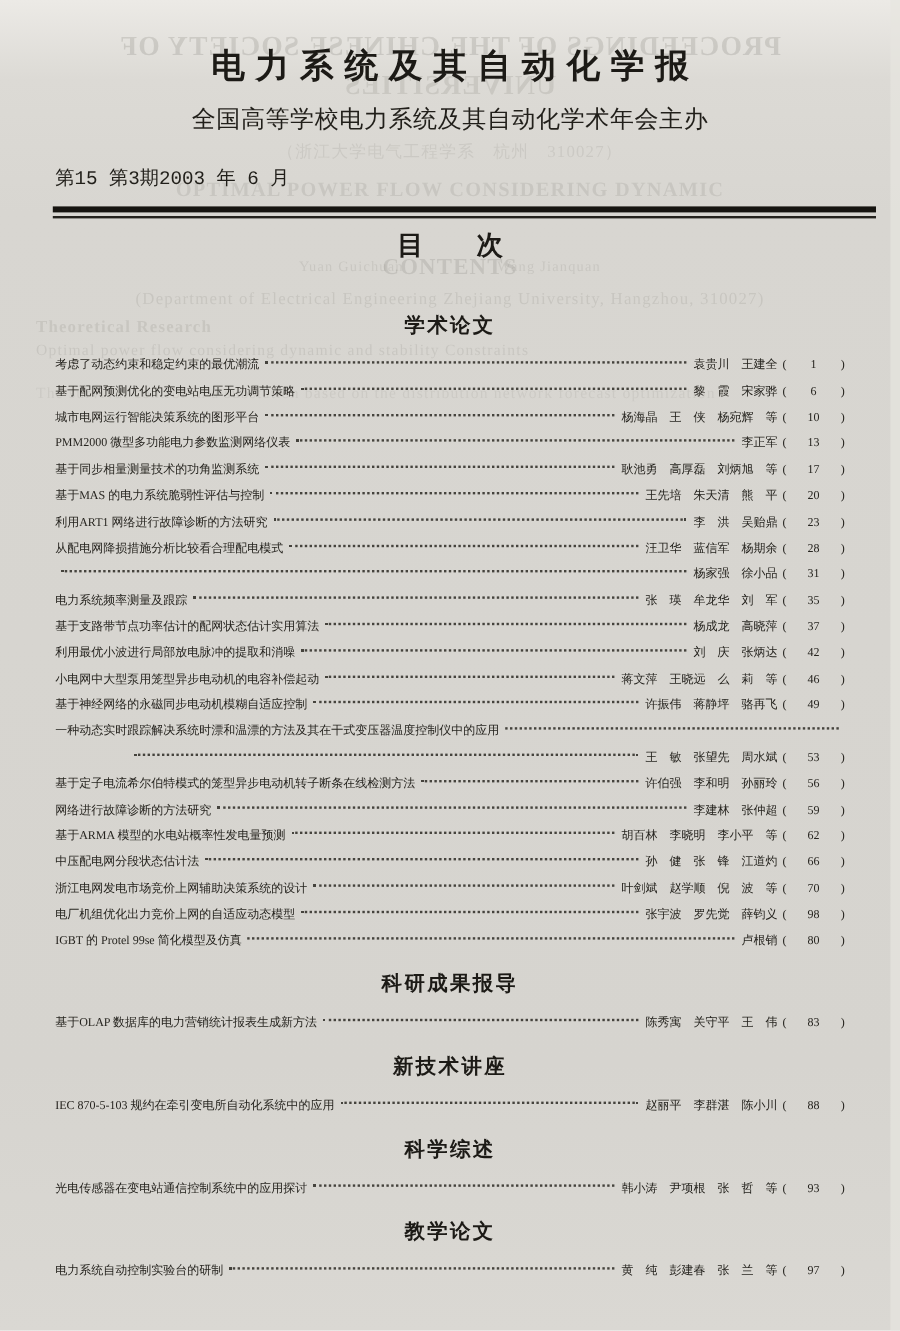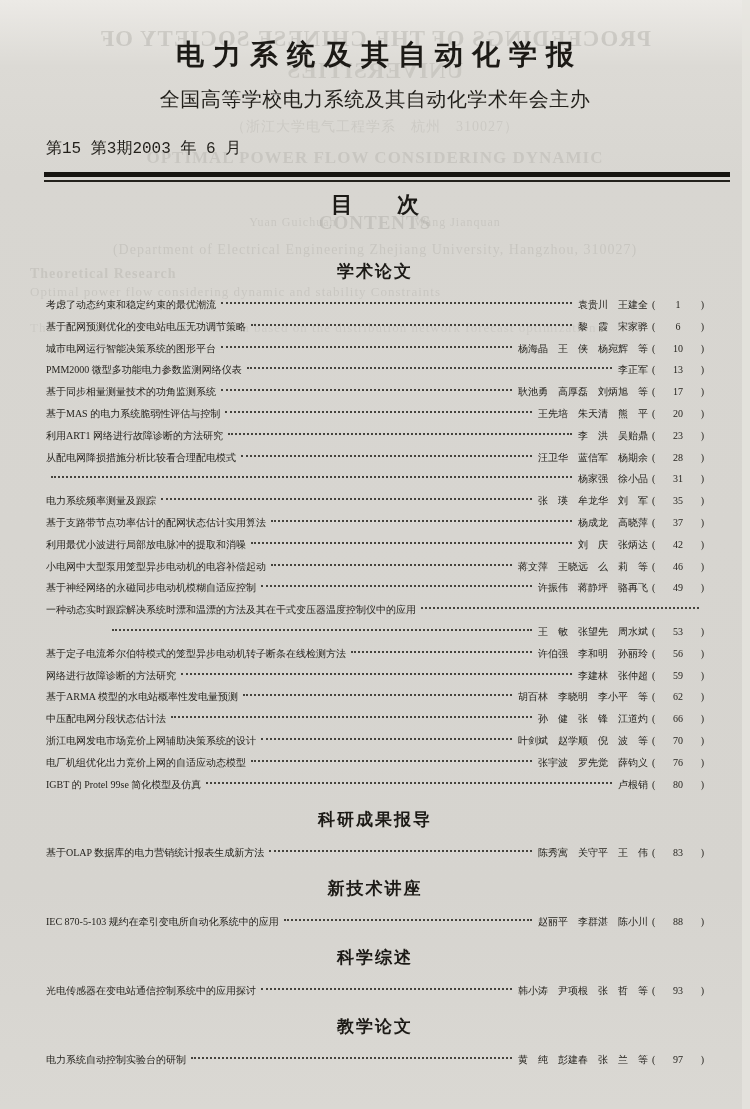--- a/index.html
+++ b/index.html
@@ -278,21 +278,21 @@
             <span>70</span>
             <span>)</span>
           </span>
         </div>
         <div class="entry">
           <span class="t">电厂机组优化出力竞价上网的自适应动态模型</span>
           <span class="leader"></span>
           <span class="a">张宇波　罗先觉　薛钧义</span>
           <span class="pg">
             <span>(</span>
-            <span>76</span>
+            <span>98</span>
             <span>)</span>
           </span>
         </div>
         <div class="entry">
           <span class="t">IGBT 的 Protel 99se 简化模型及仿真</span>
           <span class="leader"></span>
           <span class="a">卢根销</span>
           <span class="pg">
             <span>(</span>
             <span>80</span>

